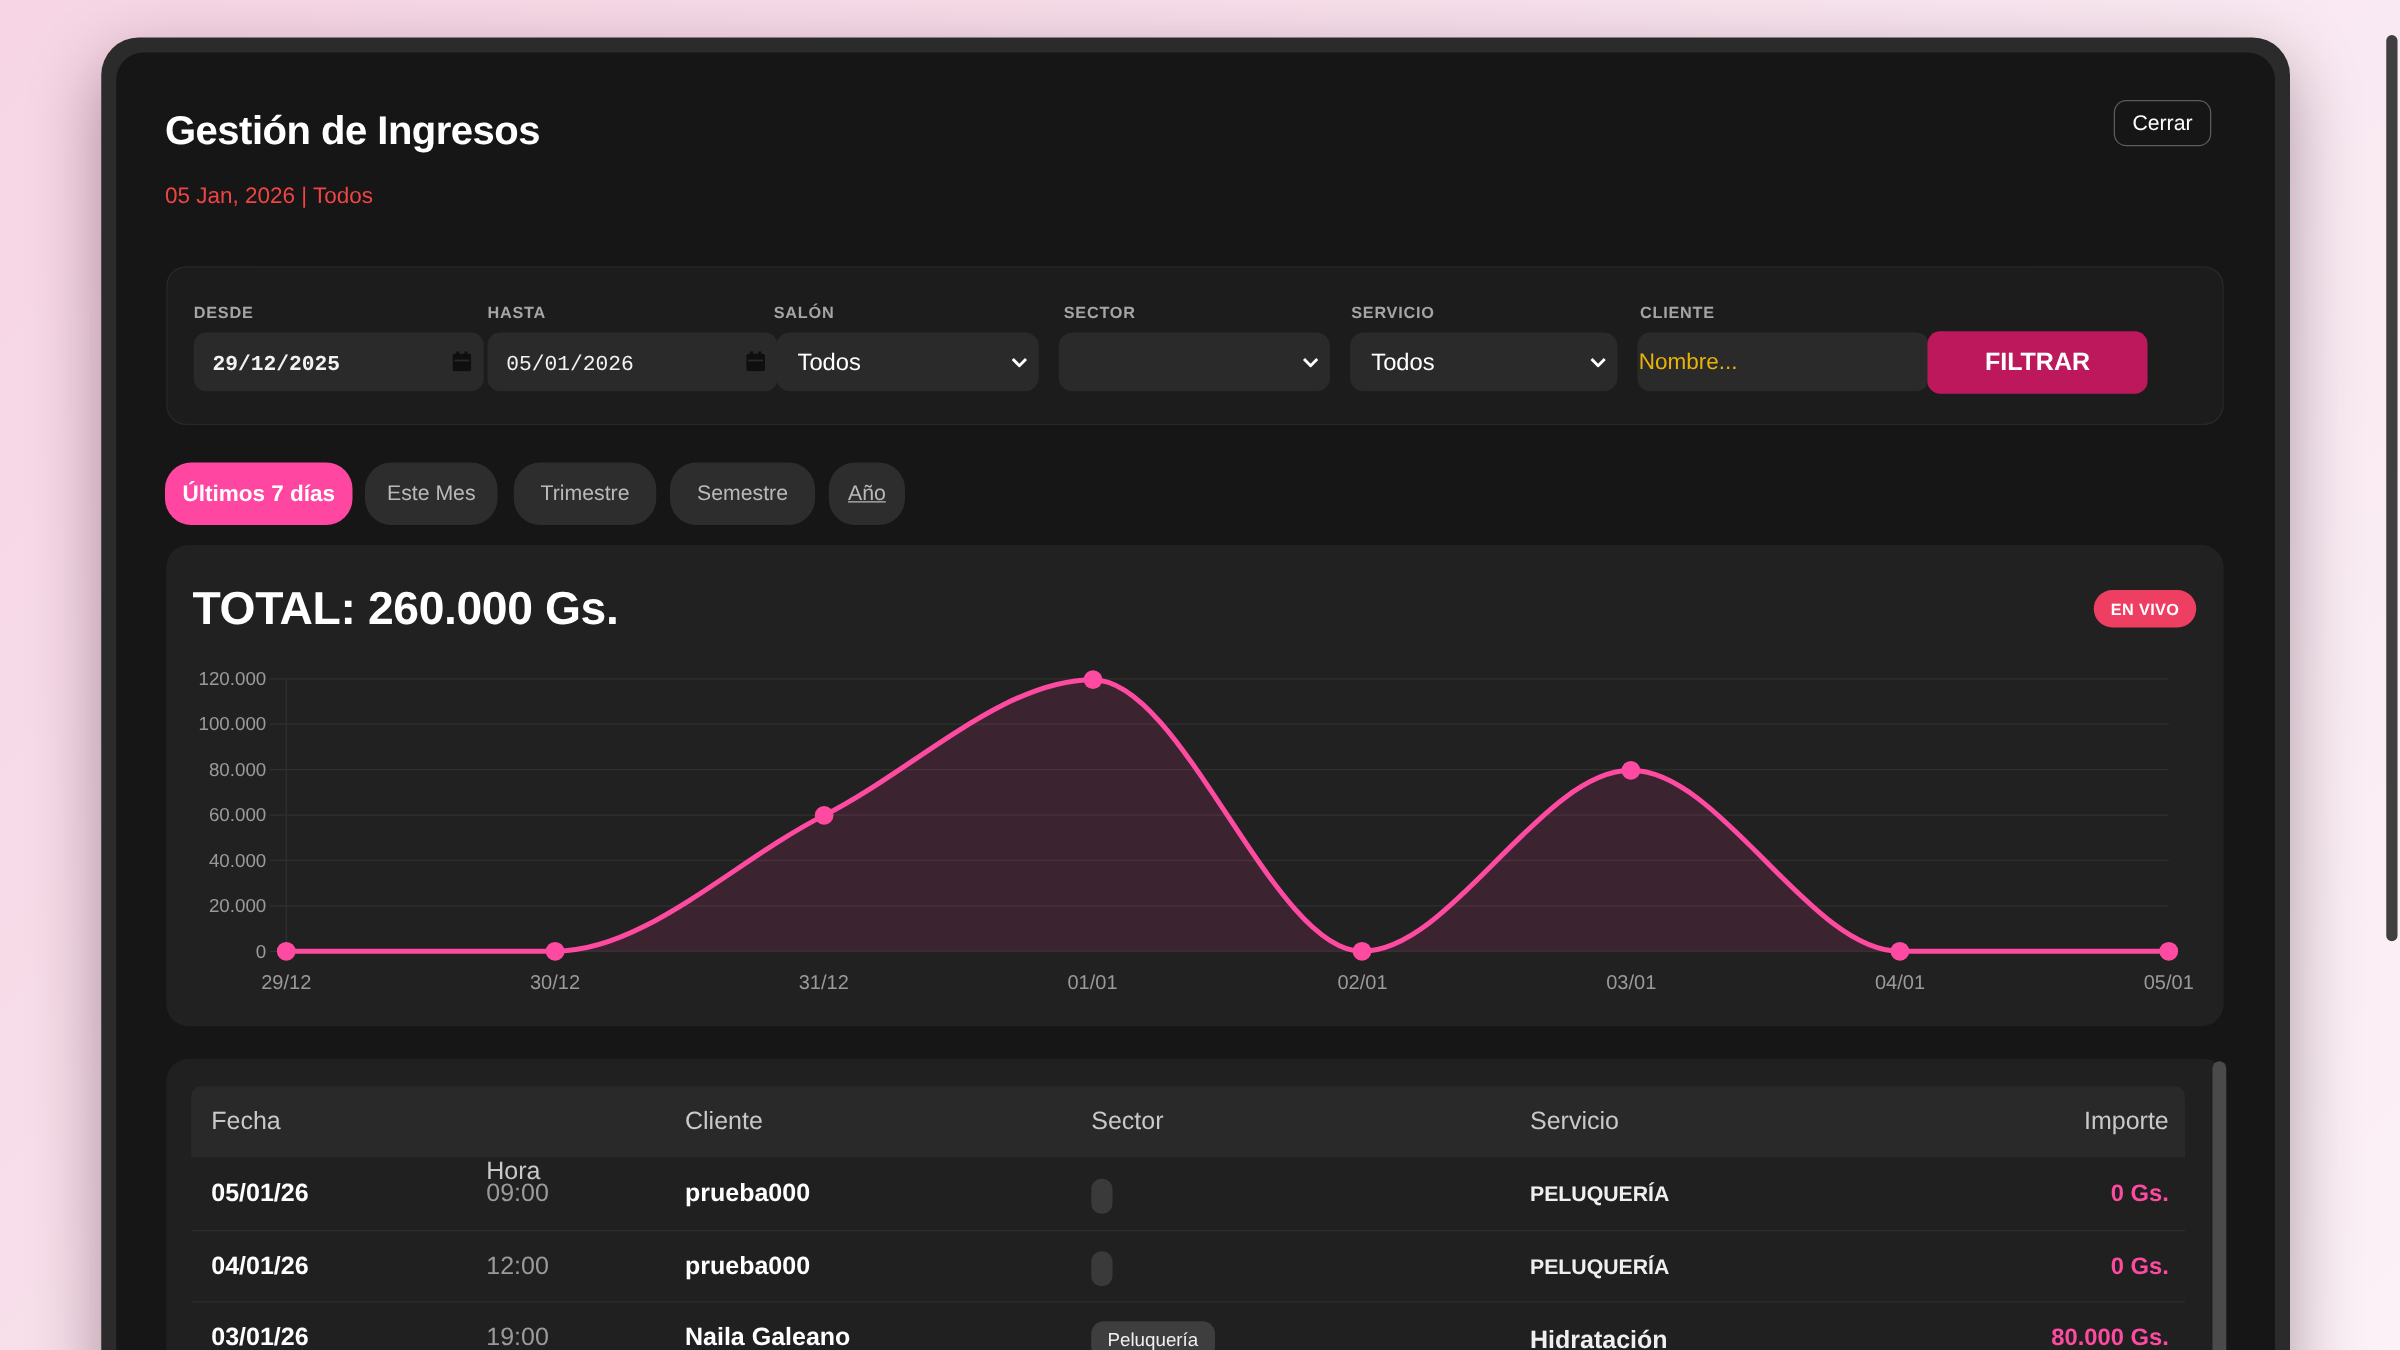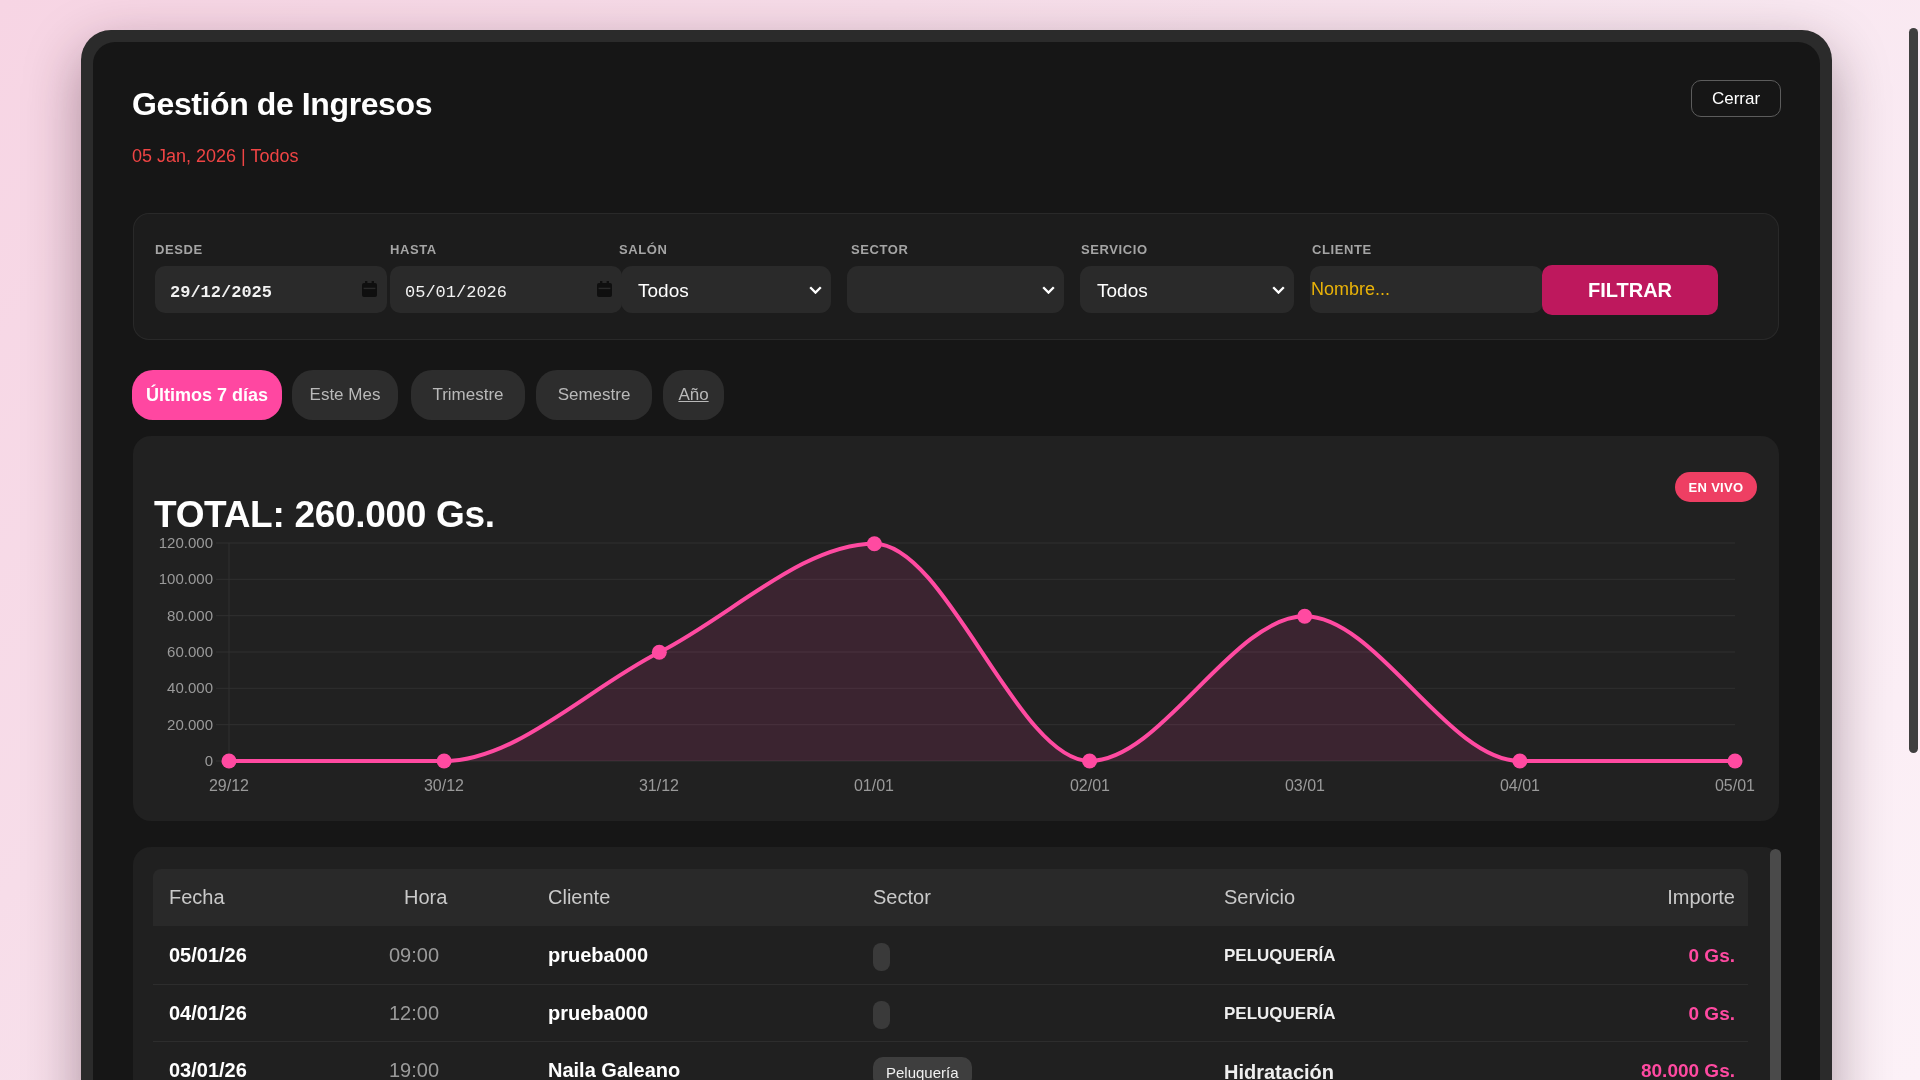--- a/index.html
+++ b/index.html
@@ -16,39 +16,39 @@
     background:#2b2b2b; border-radius:30px;
     box-shadow:0 20px 55px rgba(45,12,28,0.38);
   }
   .panel {
     position:absolute; left:93px; top:42px; width:1727px; height:1088px;
     background:#161616; border-radius:22px;
   }
   .title { left:132px; top:86px; font-size:32px; font-weight:bold; color:#ffffff; letter-spacing:-0.4px; }
   .subtitle { left:132px; top:146px; font-size:18px; color:#ef4444; }
   .cerrar {
-    left:1691px; top:80px; width:90px; height:37px;
+    left:1691px; top:80px; width:78px; height:37px;
     border:1.5px solid #5c5c5c; border-radius:10px; color:#fff; font-size:17px;
     display:flex; align-items:center; justify-content:center;
   }
   .fcard { left:133px; top:213px; width:1646px; height:127px; background:#1c1c1c; border-radius:16px; border:1px solid rgba(255,255,255,0.06); }
   .flabel { top:242px; font-size:13px; color:#a5a5a5; letter-spacing:0.6px; font-weight:bold; }
   .field { top:266px; height:47px; background:#2a2a2a; border-radius:10px; display:flex; align-items:center; }
   .datefield { font-family:"Liberation Mono", monospace; font-size:17px; color:#f2f2f2; padding-left:15px; padding-top:5px; }
   .selfield { font-size:19px; color:#fff; padding-left:17px; padding-top:2px; border-radius:11px; }
   .califield { font-size:18px; color:#eab308; padding-left:1px; }
   .filtrar { left:1542px; top:265px; width:176px; height:50px; background:#be185d; border-radius:10px;
     display:flex; align-items:center; justify-content:center; color:#fff; font-weight:bold; font-size:20px; letter-spacing:0px; }
   .calicon { position:absolute; right:10px; top:15px; }
   .chev { position:absolute; right:9px; top:20px; }
   .pill { top:370px; height:50px; border-radius:21px; display:flex; align-items:center; justify-content:center;
     font-size:17px; background:#2d2d2d; color:#b9b9b9; }
   .pill.active { background:#ff47a1; color:#fff; font-weight:bold; font-size:18px; }
   .ccard { left:133px; top:436px; width:1646px; height:385px; background:#212121; border-radius:18px; }
-  .total { left:154px; top:466px; font-size:37px; font-weight:bold; color:#fff; letter-spacing:-0.3px;margin-top:28px; }
+  .total { left:154px; top:466px; font-size:37px; font-weight:bold; color:#fff; letter-spacing:-0.3px; }
   .envivo { left:1675px; top:472px; width:82px; height:30px; background:#ee3f63; border-radius:15px;
     display:flex; align-items:center; justify-content:center; color:#fff; font-size:13px; font-weight:bold; letter-spacing:0.3px; }
   .tcard { left:133px; top:847px; width:1648px; height:400px; background:#202020; border-radius:18px; }
   .thead { left:153px; top:869px; width:1595px; height:57px; background:#292929; border-radius:8px 8px 0 0; }
   .hcell { top:886px; font-size:20px; color:#c9c9c9; }
   .rowsep { left:153px; width:1595px; height:1px; background:#2d2d2d; }
   .cfecha { font-size:20px; font-weight:bold; color:#fff; }
   .chora { font-size:20px; color:#9a9a9a; }
   .ccli { font-size:20px; font-weight:bold; color:#fff; }
   .cserv { font-size:17px; font-weight:bold; color:#efefef; }
@@ -161,21 +161,21 @@
       <text x="957" y="354">02/01</text>
       <text x="1172" y="354">03/01</text>
       <text x="1387" y="354">04/01</text>
       <text x="1602" y="354">05/01</text>
     </g>
   </svg>
 
   <div class="abs tcard"></div>
   <div class="abs thead"></div>
   <div class="abs hcell" style="left:169px;">Fecha</div>
-  <div class="abs hcell" style="left:404px;">Hora</div>
+  <div class="abs hcell" style="left:389px;margin-top:40px;">Hora</div>
   <div class="abs hcell" style="left:548px;">Cliente</div>
   <div class="abs hcell" style="left:873px;">Sector</div>
   <div class="abs hcell" style="left:1224px;">Servicio</div>
   <div class="abs hcell" style="width:200px; left:1535px; text-align:right;">Importe</div>
 
   <div class="abs cfecha" style="left:169px; top:944px;">05/01/26</div>
   <div class="abs chora" style="left:389px; top:944px;">09:00</div>
   <div class="abs ccli" style="left:548px; top:944px;">prueba000</div>
   <div class="abs badge-empty" style="left:873px; top:943px;"></div>
   <div class="abs cserv" style="left:1224px; top:946px;">PELUQUERÍA</div>

